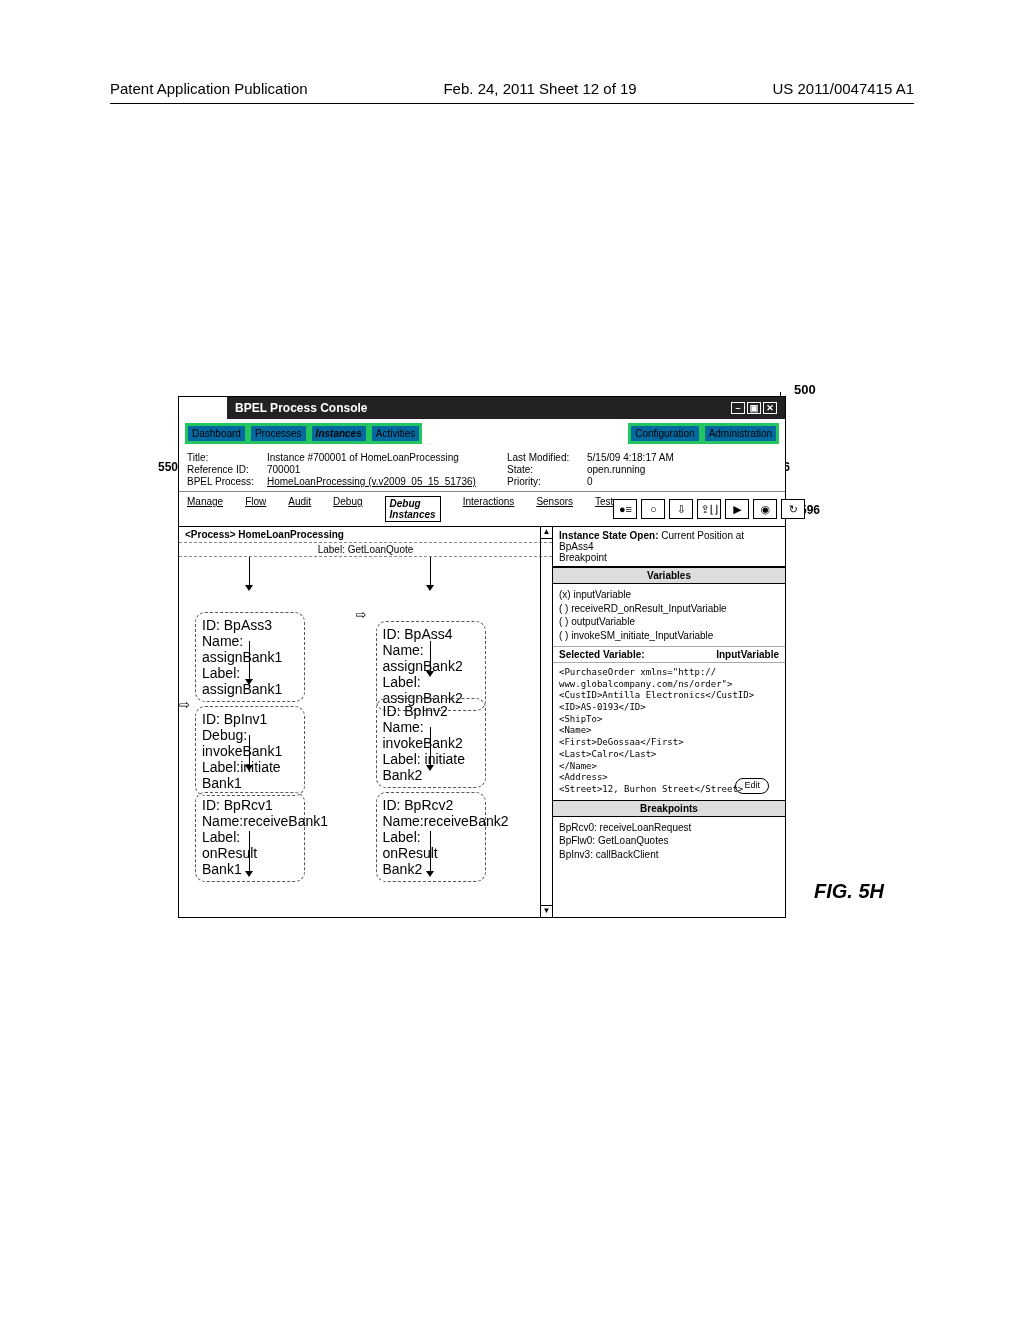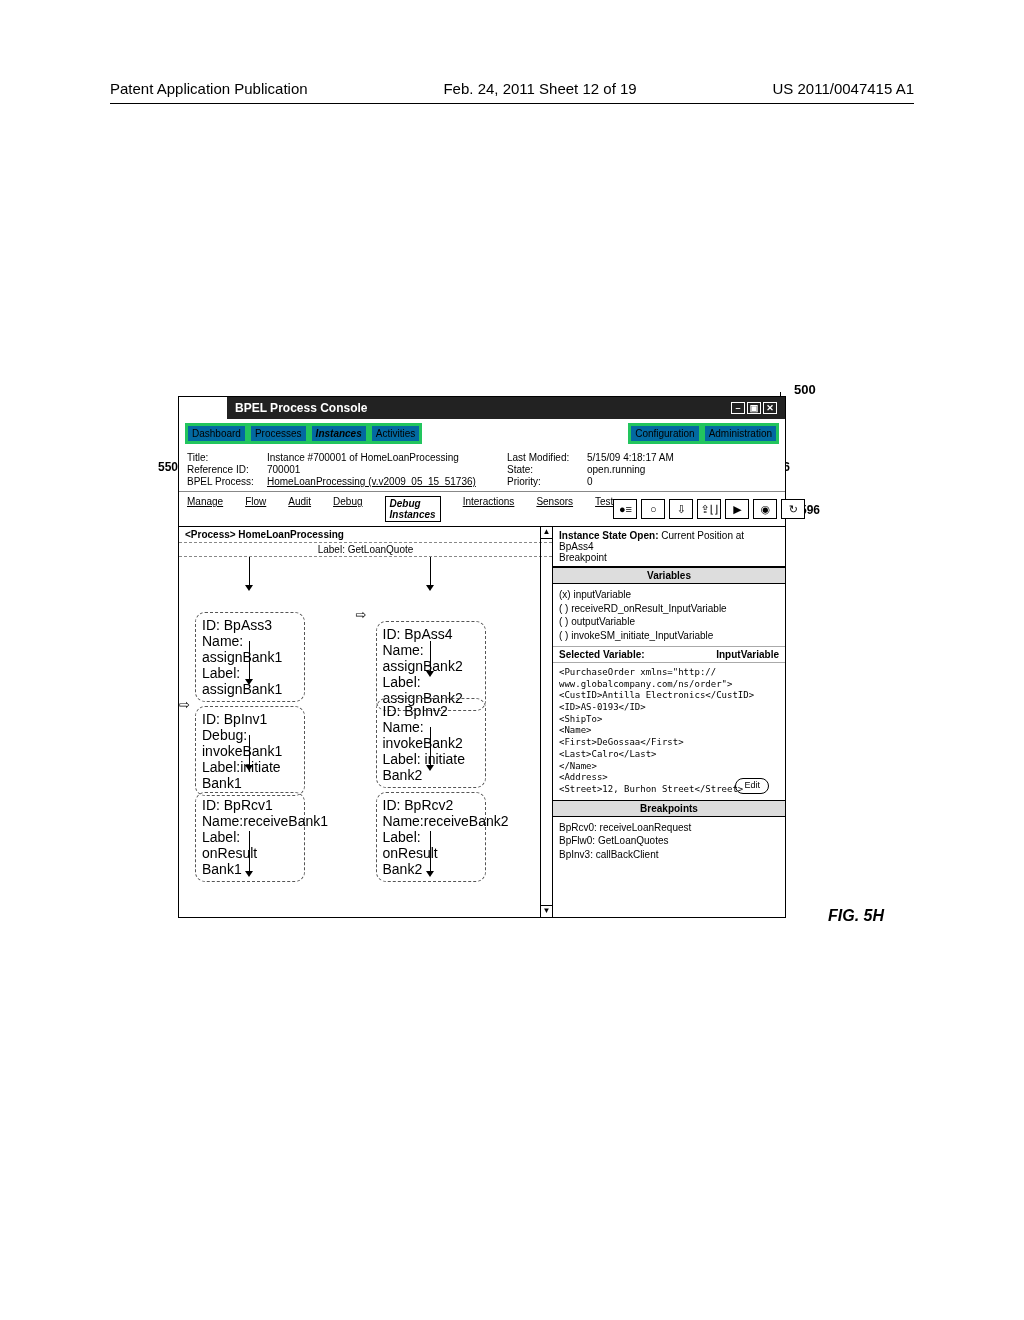--- a/index.html
+++ b/index.html
@@ -42,21 +42,21 @@
   .flow-col.right .arrow-head { left: 60px; }
   .ptr-arrow { position: absolute; font-size: 13px; }
   .details-pane { width: 232px; font-size: 10px; }
   .state-line { padding: 3px 6px; border-bottom: 1px solid #000; }
   .section-bar { background: #ddd; border-top: 1px solid #000; border-bottom: 1px solid #000; text-align: center; font-weight: bold; padding: 2px; }
   .var-list { padding: 4px 6px; line-height: 1.35; }
   .sel-var { padding: 2px 6px; display: flex; justify-content: space-between; font-weight: bold; border-top: 1px solid #aaa; }
   .xml-box { padding: 4px 6px; font-family: monospace; font-size: 9px; line-height: 1.3; border-top: 1px solid #aaa; position: relative; }
   .edit-btn { position: absolute; right: 16px; bottom: 6px; border: 1px solid #000; border-radius: 8px; padding: 1px 8px; font-size: 9px; font-family: Arial; }
   .bp-list { padding: 4px 6px; line-height: 1.35; }
-  .fig-label { position: absolute; right: 140px; top: 907px; font-size: 16px; font-style: italic; font-weight: bold; }
+  .fig-label { position: absolute; right: 140px; top: 880px; font-size: 20px; font-style: italic; font-weight: bold; }
   .ref-550 { top: 460px; left: 158px; }
   .ref-570 { top: 620px; left: 188px; }
   .ref-594 { top: 562px; left: 512px; }
   .ref-595 { top: 688px; left: 536px; }
   .ref-596 { top: 503px; left: 800px; }
   .ref-598 { top: 758px; left: 350px; }
   .ref-551 { top: 460px; left: 640px; }
   .ref-552 { top: 460px; left: 667px; }
   .ref-553 { top: 460px; left: 693px; }
   .ref-554 { top: 460px; left: 718px; }

